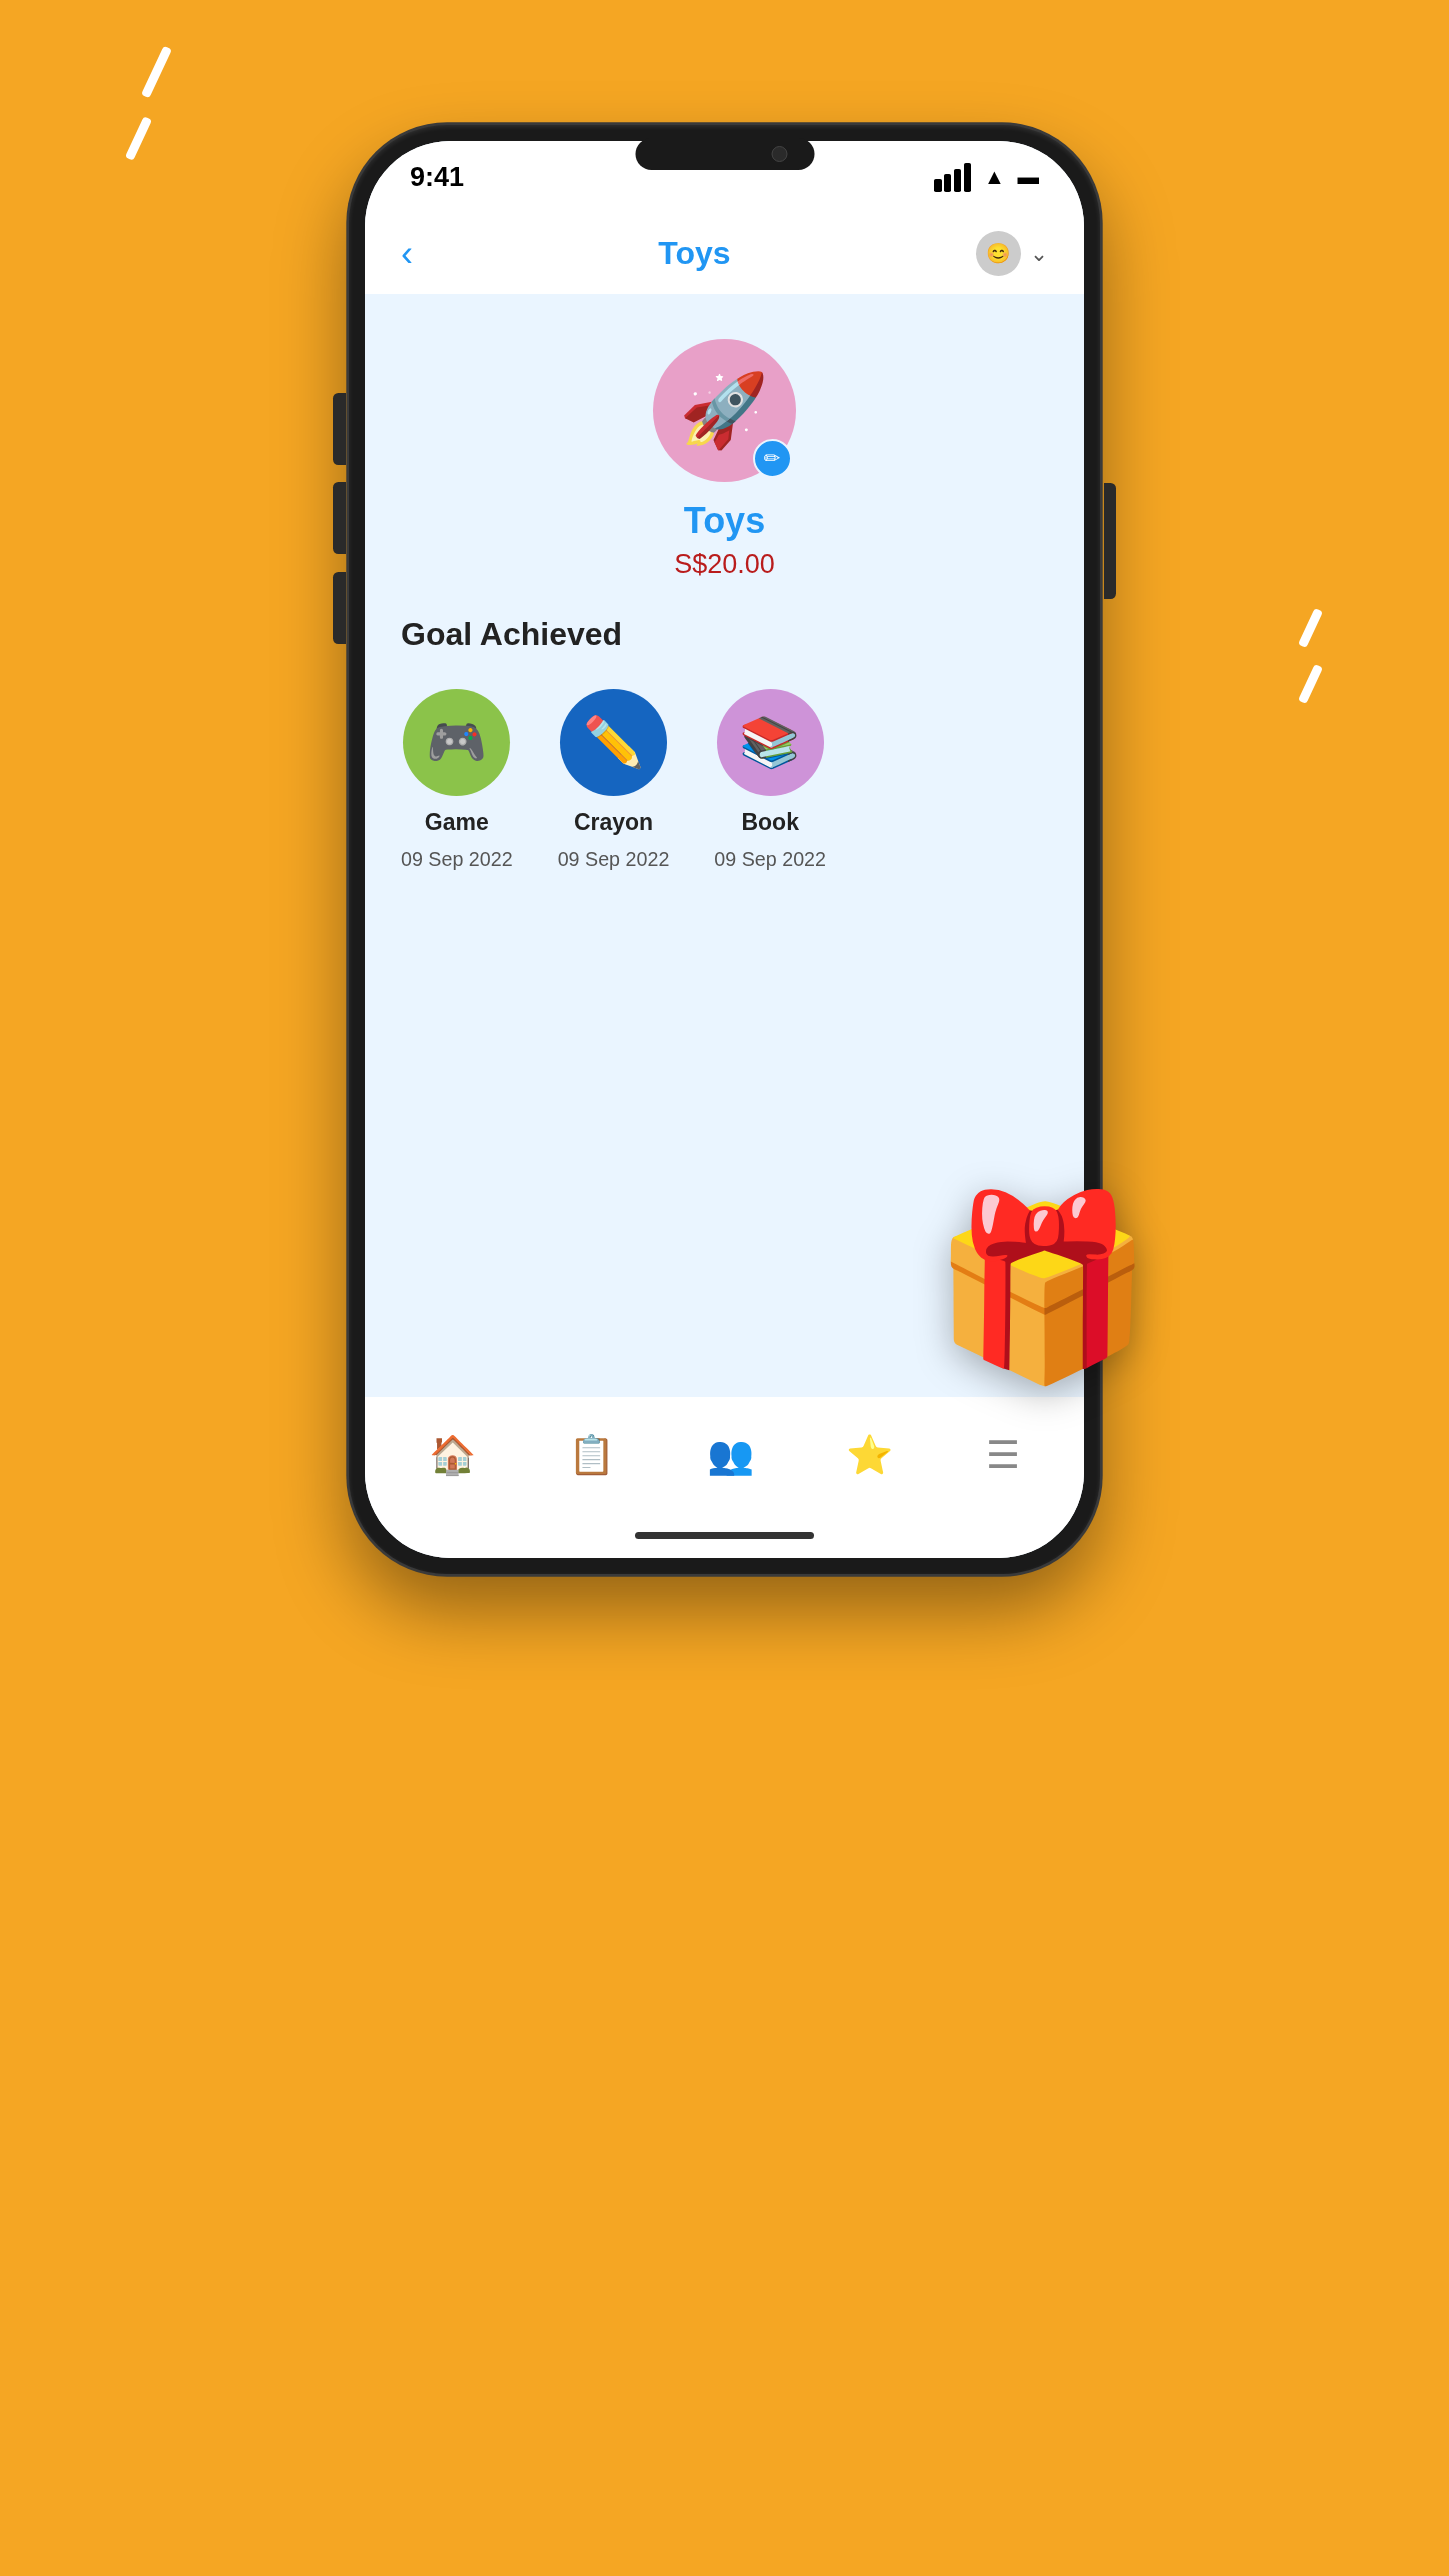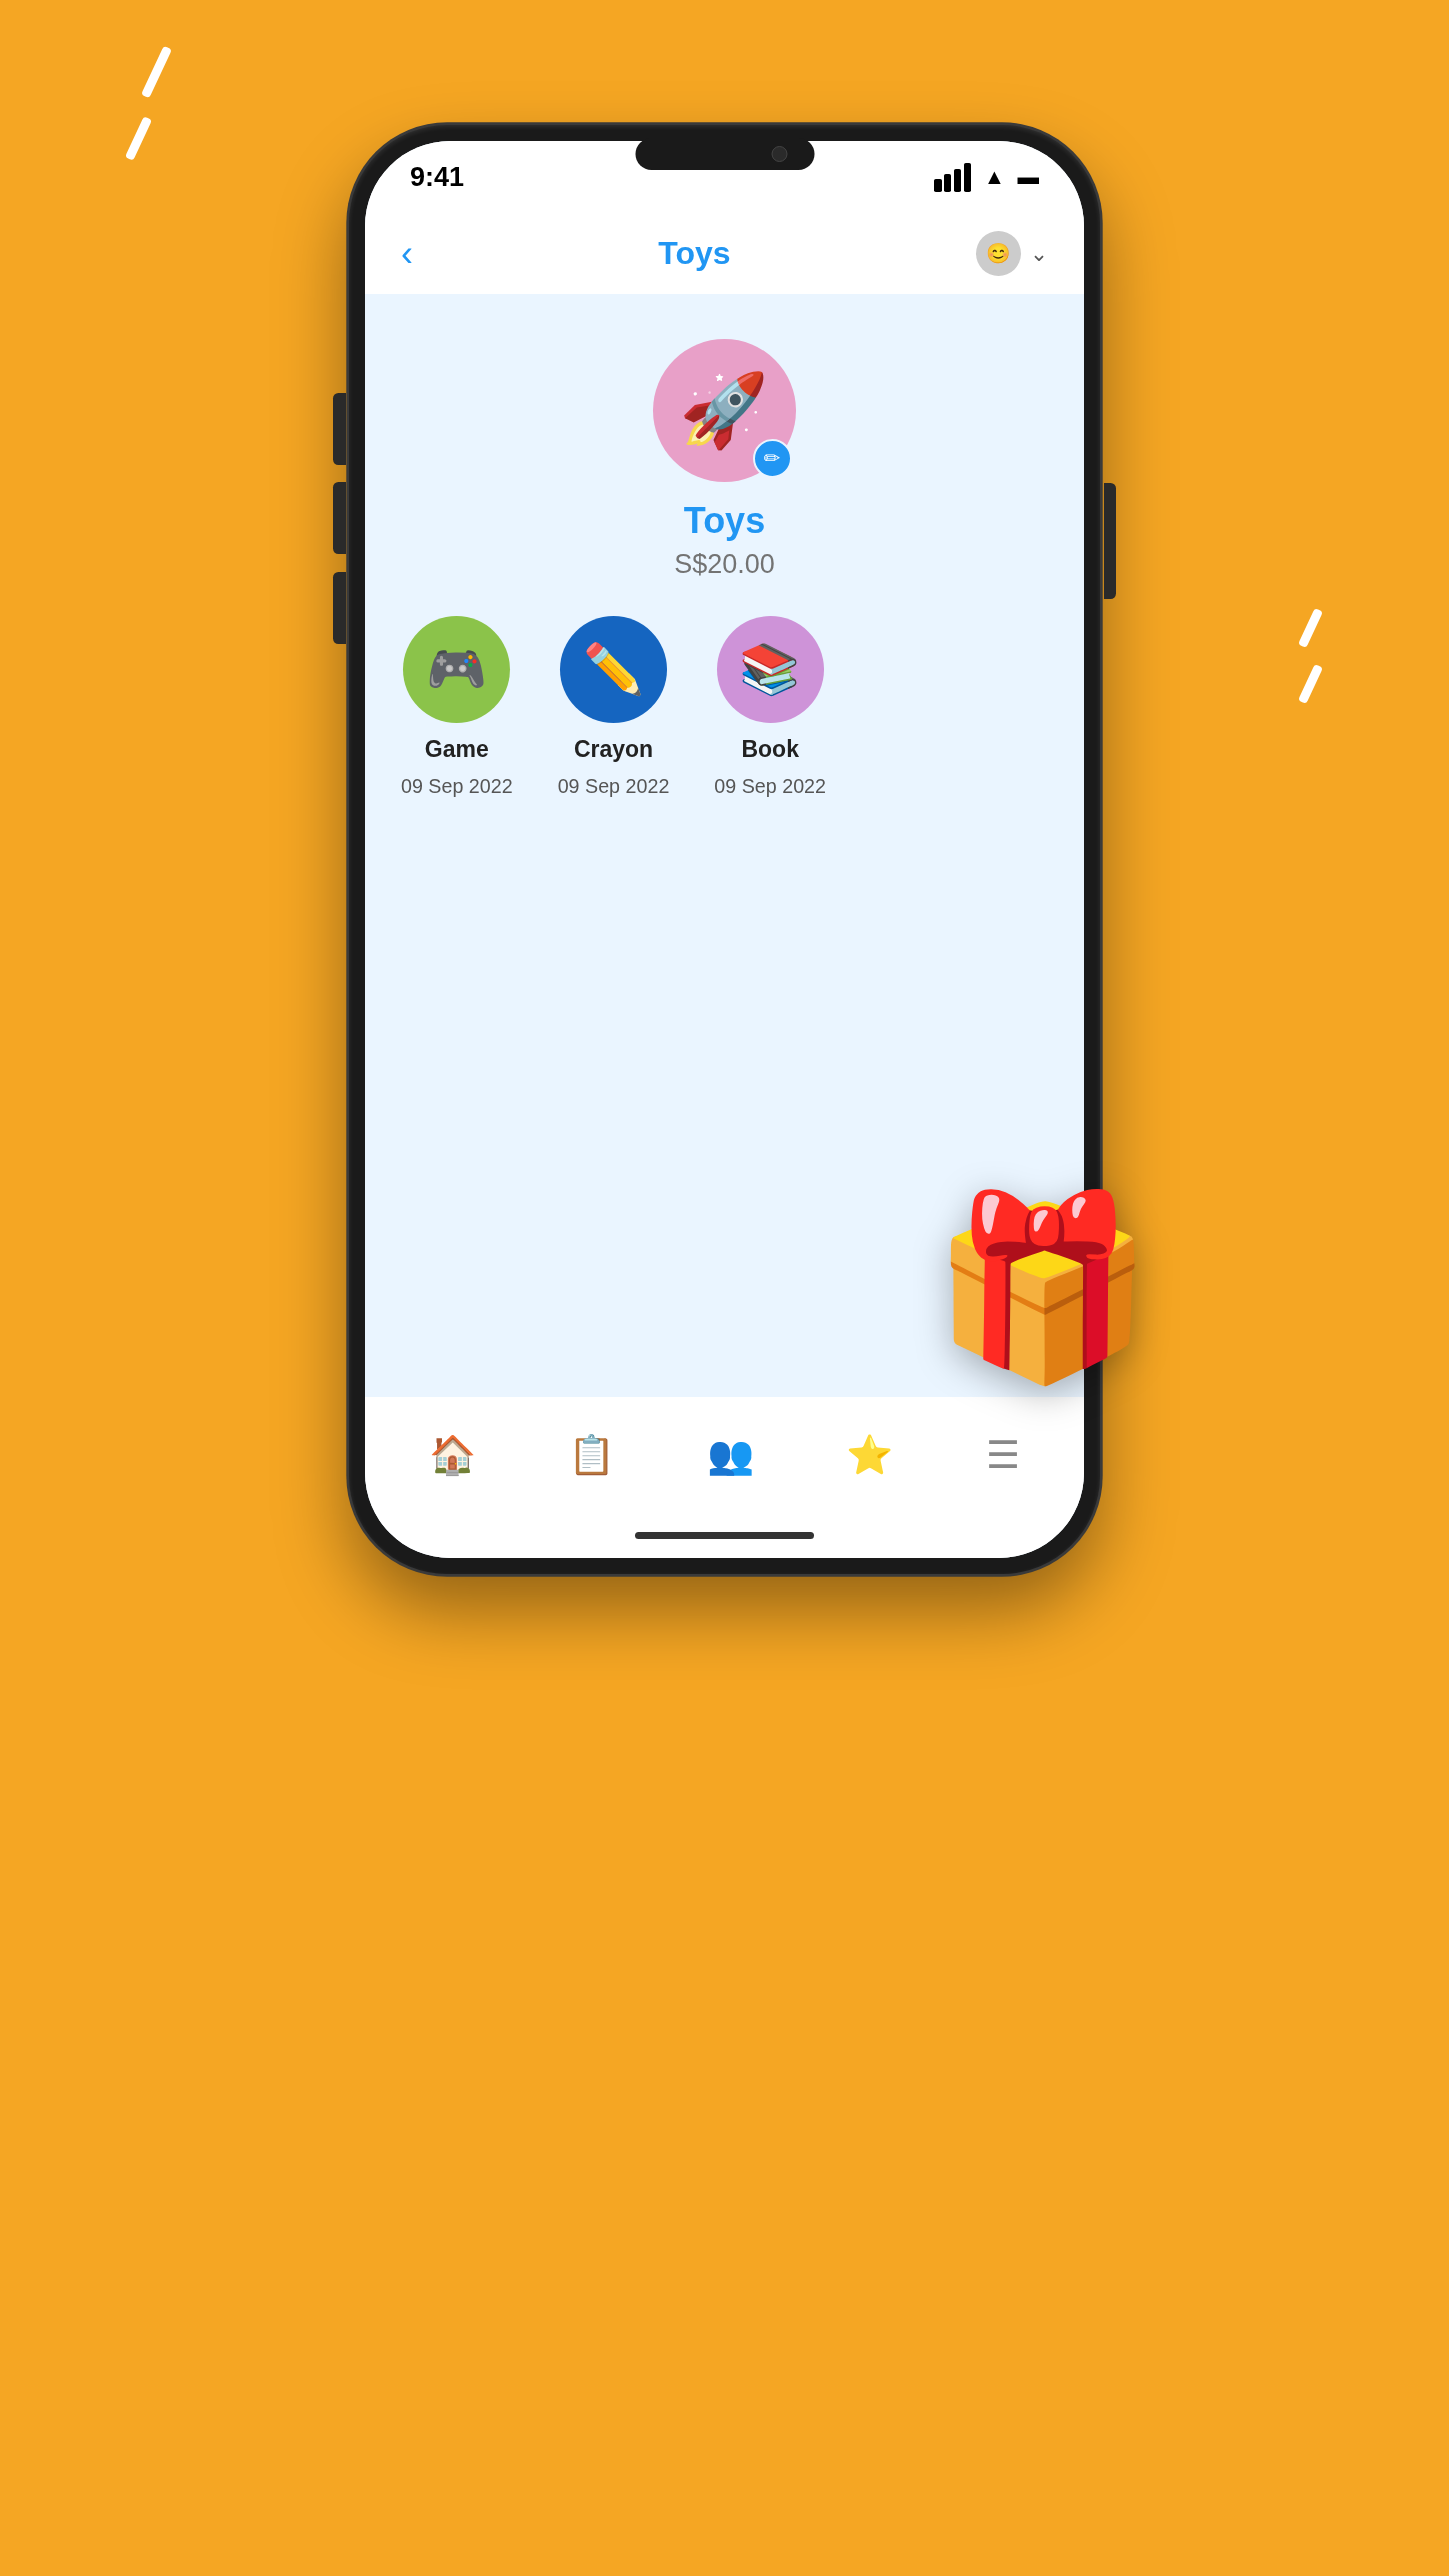--- a/index.html
+++ b/index.html
@@ -263,21 +263,21 @@
     }
 
     .goal-name {
       font-size: 36px;
       font-weight: 700;
       color: #2196F3;
       margin-bottom: 7.2px;
     }
     .goal-amount {
       font-size: 27px;
-      color: #737373;
+      color: #b91c1c;
       margin-bottom: 36px;
     }
 
     
     .complete-btn {
       width: 519px;
       height: 81px;
       background: #2196F3;
       border-radius: 45px;
       border: none;
@@ -451,20 +451,21 @@
           <div class="edit-badge">
             <span>✏</span>
           </div>
         </div>
 
         <div class="goal-name">Toys</div>
         <div class="goal-amount">S$20.00</div>
 
 
         <div class="goal-achieved-section">
+          <div class="goal-achieved-title">Goal Achieved</div>
           <div class="achieved-items">
 
             <div class="achieved-item">
               <div class="achieved-icon game-bg">🎮</div>
               <span class="achieved-item-name">Game</span>
               <span class="achieved-item-date">09 Sep 2022</span>
             </div>
 
             <div class="achieved-item">
               <div class="achieved-icon crayon-bg">✏️</div>

